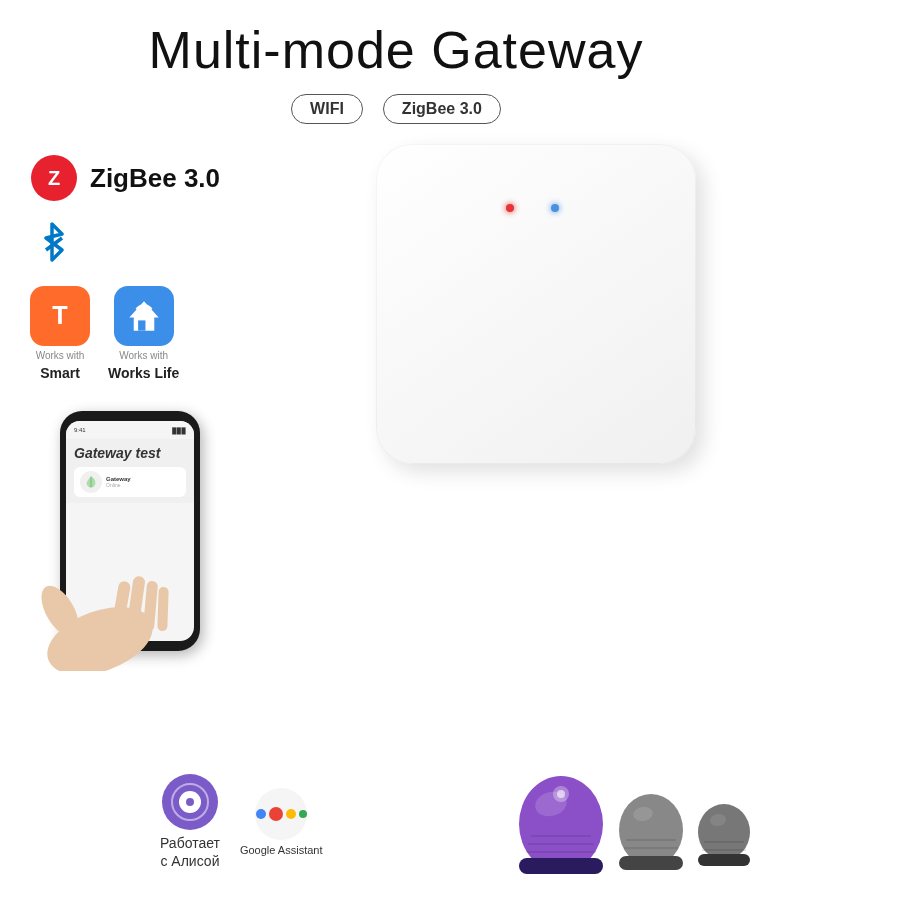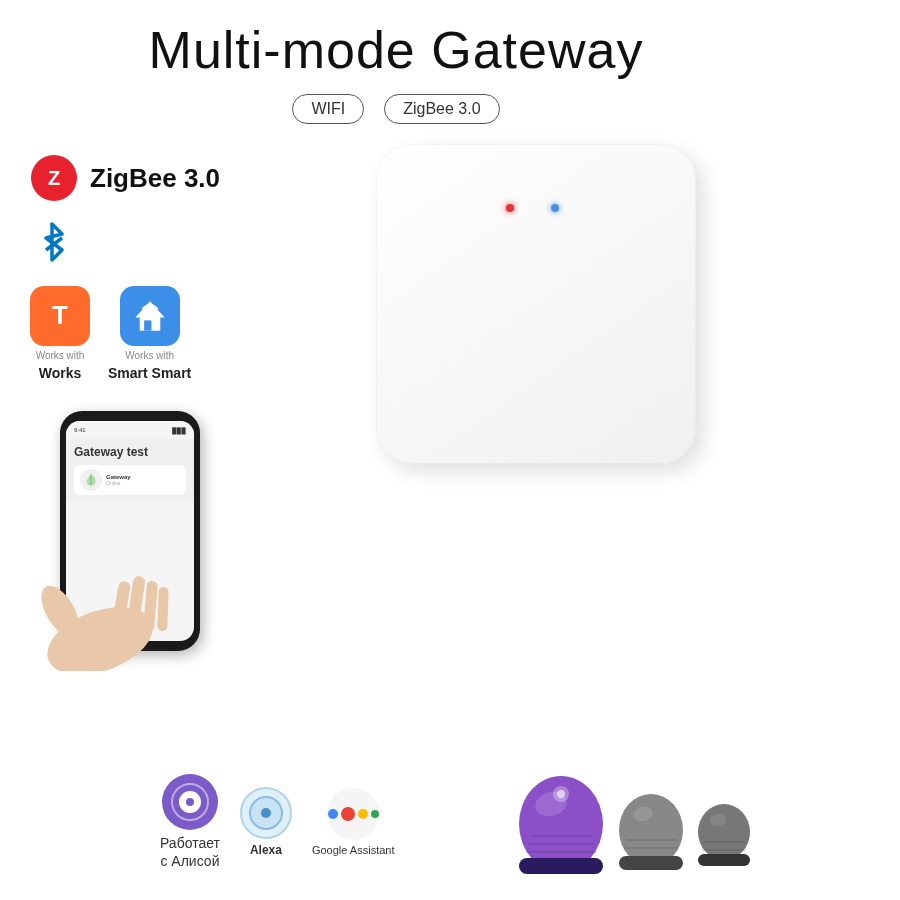--- a/index.html
+++ b/index.html
@@ -32,20 +32,21 @@
       letter-spacing: 1px;
     }
 
     
     .badges-row {
       display: flex;
       justify-content: center;
       align-items: center;
       gap: 20px;
       margin-top: 14px;
+      font-weight: bold;
     }
 
     .badge {
       border: 1.5px solid #555;
       border-radius: 20px;
       padding: 5px 18px;
       font-size: 16px;
       color: #333;
     }
 
@@ -361,23 +362,24 @@
       justify-content: space-between;
       padding: 0 8px;
     }
 
     .phone-screen-content {
       padding: 6px 8px;
       background: #f0f0f0;
     }
 
     .phone-screen-title {
-      font-size: 12px;
+      font-size: 14px;
       color: #333;
       font-weight: 600;
+      font-style: italic;
     }
 
     
     .bottom-assistants-area {
       position: absolute;
       bottom: 30px;
       left: 160px;
       display: flex;
       align-items: center;
       gap: 20px;
@@ -430,36 +432,36 @@
       <div class="app-icons-row">
 
         <div class="app-icon-block">
           <div class="app-icon-img tuya-icon">
 
             <svg viewBox="0 0 60 60" width="42" height="42">
               <text x="30" y="42" text-anchor="middle" fill="white" font-size="36" font-weight="900" font-family="Arial">T</text>
             </svg>
           </div>
           <span class="app-label-small">Works with</span>
-          <span class="app-label-big">Works</span>
+          <span class="app-label-big">Smart</span>
         </div>
 
         <div class="app-icon-block">
           <div class="app-icon-img smartlife-icon">
 
             <svg viewBox="0 0 60 60" width="44" height="44">
               <polygon points="30,10 10,32 16,32 16,50 44,50 44,32 50,32" fill="white"></polygon>
               <rect x="22" y="36" width="10" height="14" fill="#3b8fe8"></rect>
 
               <path d="M24,24 Q30,18 36,24" fill="none" stroke="white" stroke-width="2.5" stroke-linecap="round"></path>
               <path d="M20,20 Q30,10 40,20" fill="none" stroke="white" stroke-width="2.5" stroke-linecap="round"></path>
             </svg>
           </div>
           <span class="app-label-small">Works with</span>
-          <span class="app-label-big">Smart Smart</span>
+          <span class="app-label-big">Works Life</span>
         </div>
 
       </div>
 
       <div class="phone-wrapper">
 
         <svg style="position:absolute; left:-20px; top:80px; z-index:1;" width="180" height="180" viewBox="0 0 180 180">
 
           <ellipse cx="70" cy="150" rx="55" ry="30" fill="#e8c8a8" transform="rotate(-20,70,150)"></ellipse>
 
@@ -517,28 +519,20 @@
         <div class="alice-ring-outer">
           <div class="alice-ring-inner">
             <div class="alice-center-dot"></div>
           </div>
         </div>
       </div>
       <span class="alice-label" style="white-space:pre-line;">Работает
 с Алисой</span>
     </div>
 
-    <div class="alexa-block">
-      <div class="alexa-ring">
-        <div class="alexa-inner-ring">
-          <div class="alexa-dot"></div>
-        </div>
-      </div>
-      <span class="alexa-label">Alexa</span>
-    </div>
 
     <div class="google-block">
       <div class="google-assistant-icon">
         <div class="ga-dots">
           <div class="ga-dot" style="width:10px;height:10px;background:#4285F4;"></div>
           <div class="ga-dot" style="width:14px;height:14px;background:#EA4335;"></div>
           <div class="ga-dot" style="width:10px;height:10px;background:#FBBC05;"></div>
           <div class="ga-dot" style="width:8px;height:8px;background:#34A853;"></div>
         </div>
       </div>

